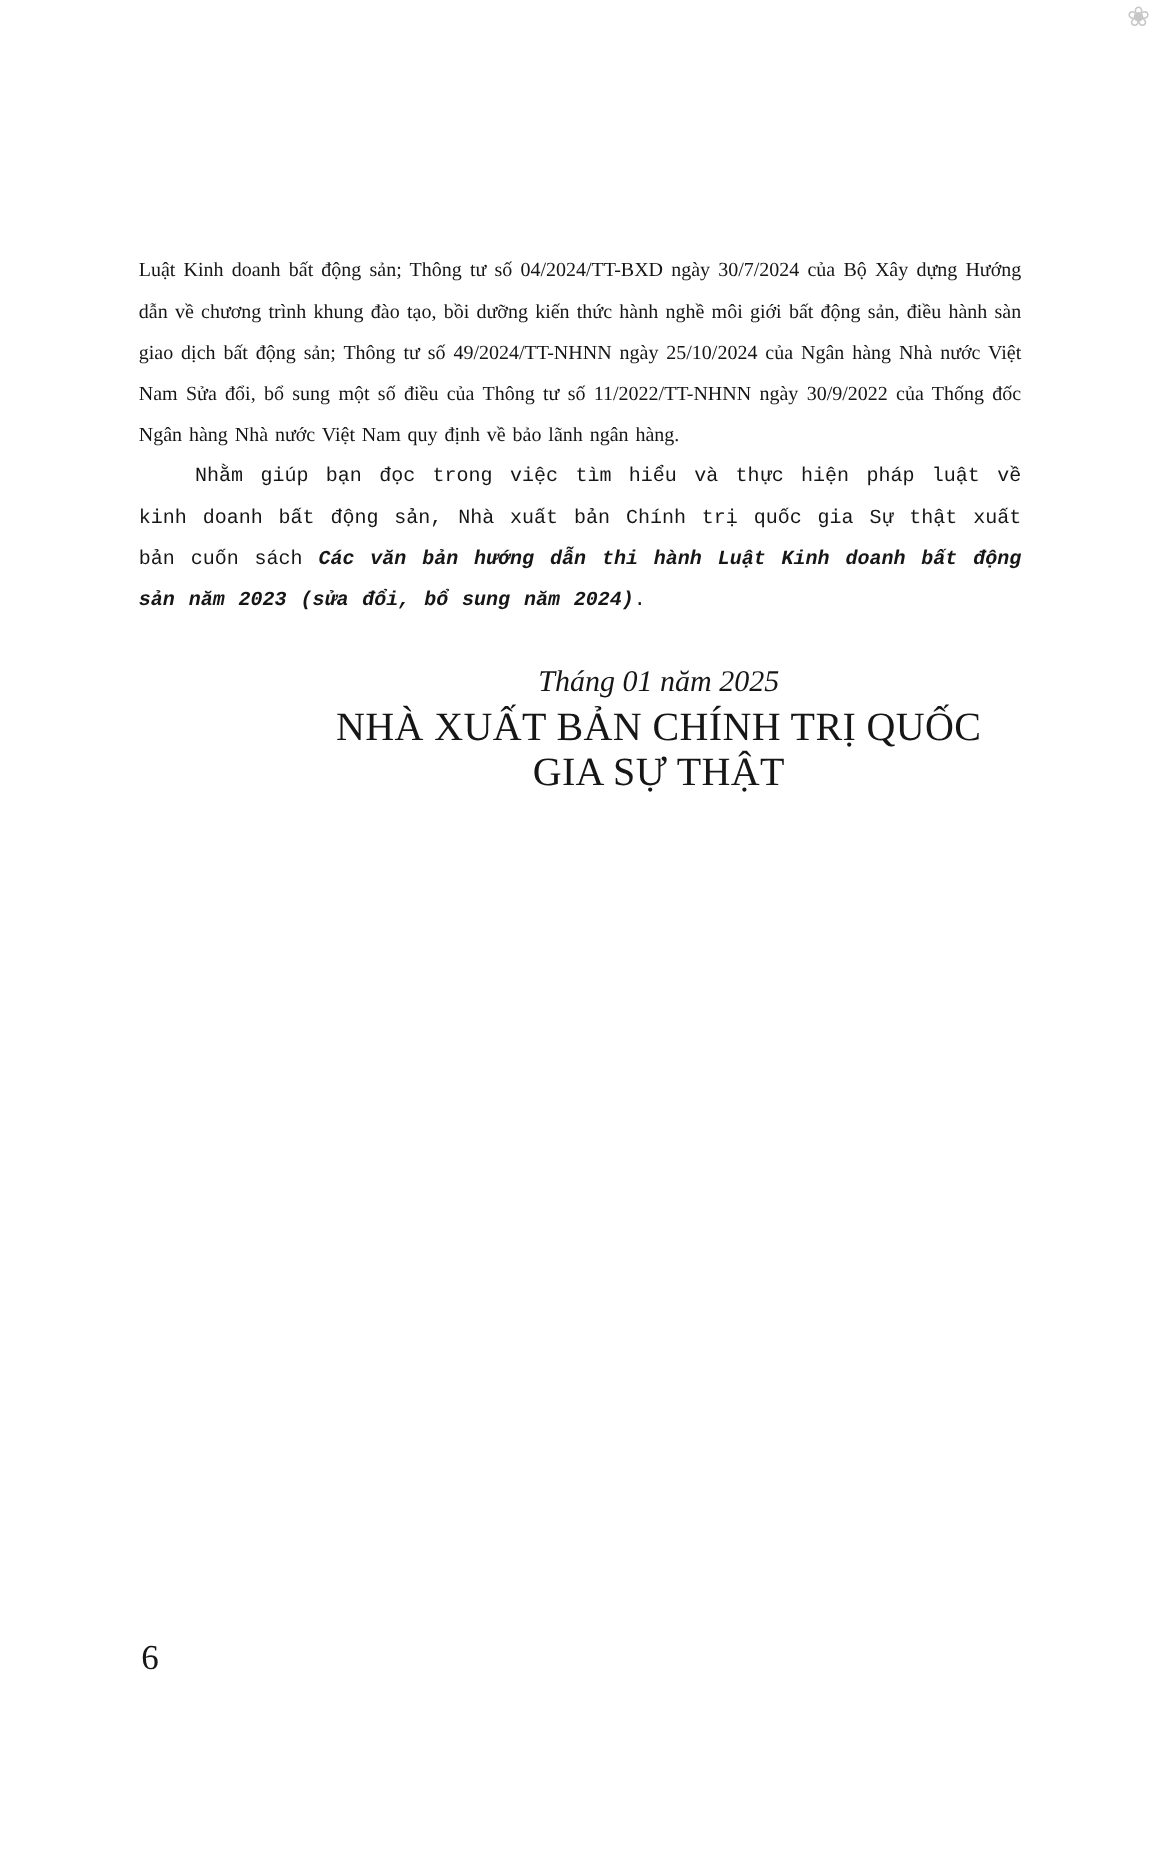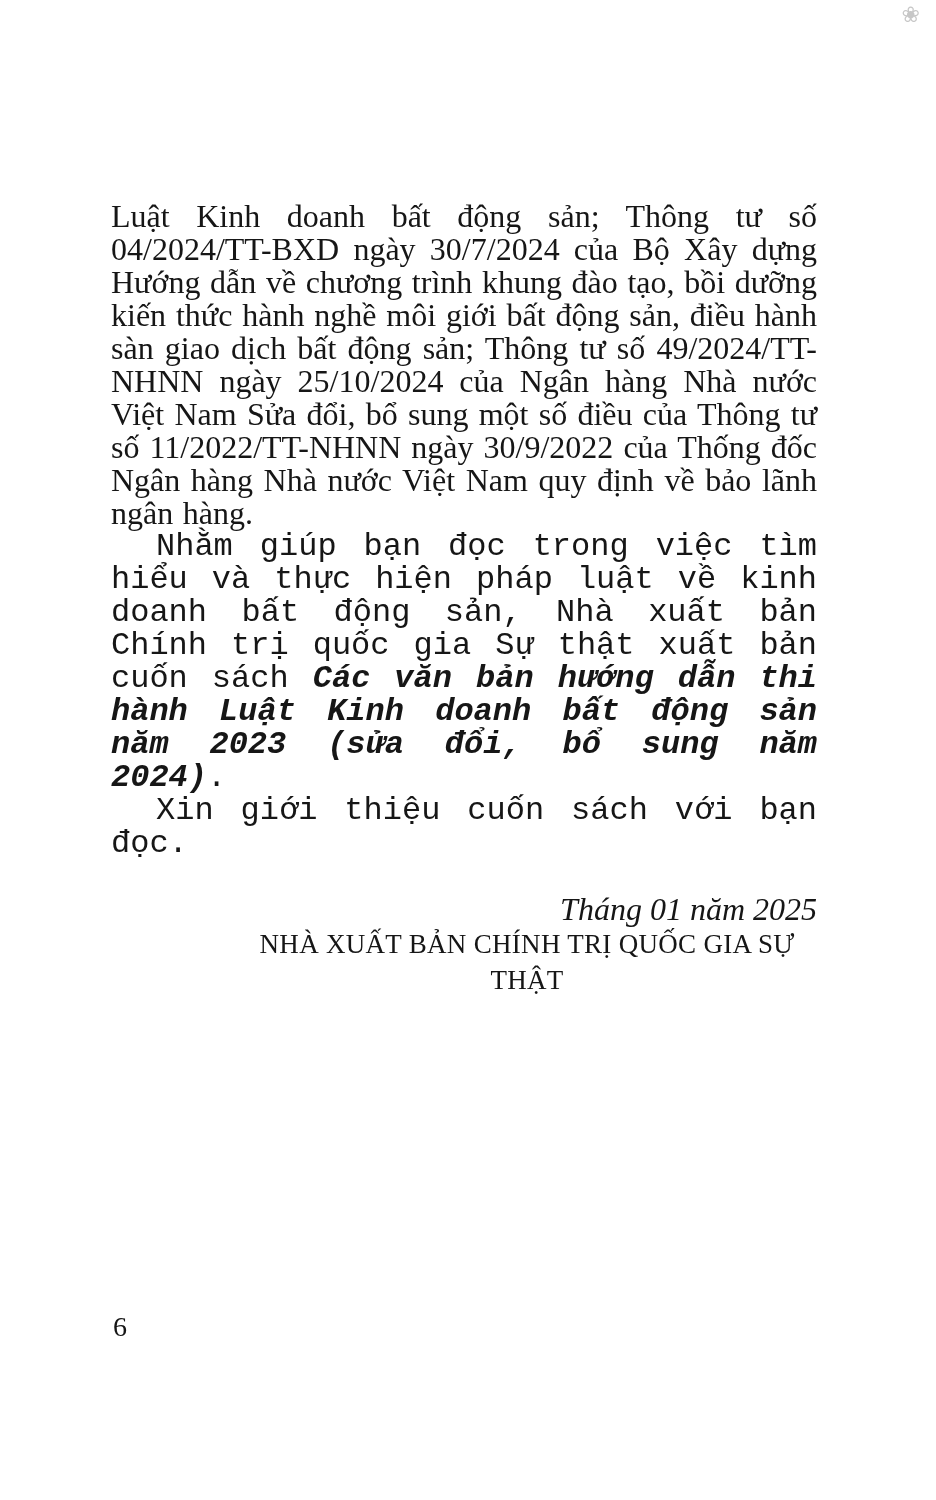--- a/index.html
+++ b/index.html
@@ -26,21 +26,21 @@
     font-family: "DejaVu Sans", sans-serif;
   }
   .content {
     position: absolute;
     left: 111px;
     top: 200px;
     width: 706px;
   }
   .para {
     margin: 0;
-    font-size: 32px;
+    font-size: 16px;
     line-height: 33px;
     text-align: justify;
     word-spacing: 1.5px;
   }
   .indent {
     text-indent: 45px;
     font-family: Liberation Mono, monospace;
   }
   .book-title {
     font-weight: bold;
@@ -48,26 +48,25 @@
   }
   .signature {
     margin-top: 32px;
     width: 100%;
     text-align: center;
     padding-left: 126px;
     box-sizing: border-box;
   }
   .date-line {
     font-style: italic;
-    font-size: 32px;
+    font-size: 24px;
     line-height: 34px;
-    text-align: right;
   }
   .publisher-line {
-    font-size: 27px;
+    font-size: 32px;
     line-height: 36px;
     letter-spacing: 0.3px;
   }
   .page-number {
     position: absolute;
     left: 113px;
     top: 1310px;
     font-size: 28px;
     line-height: 34px;
   }
@@ -78,21 +77,20 @@
 <div class="page">
 
   <span class="flower">❀</span>
 
   <div class="content">
 
     <p class="para">Luật Kinh doanh bất động sản; Thông tư số 04/2024/TT-BXD ngày 30/7/2024 của Bộ Xây dựng Hướng dẫn về chương trình khung đào tạo, bồi dưỡng kiến thức hành nghề môi giới bất động sản, điều hành sàn giao dịch bất động sản; Thông tư số 49/2024/TT-NHNN ngày 25/10/2024 của Ngân hàng Nhà nước Việt Nam Sửa đổi, bổ sung một số điều của Thông tư số 11/2022/TT-NHNN ngày 30/9/2022 của Thống đốc Ngân hàng Nhà nước Việt Nam quy định về bảo lãnh ngân hàng.</p>
 
     <p class="para indent"><span>Nhằm giúp bạn đọc trong việc tìm hiểu và thực hiện pháp luật về kinh doanh bất động sản, Nhà xuất bản Chính trị quốc gia Sự thật xuất bản cuốn sách </span><span class="book-title">Các văn bản hướng dẫn thi hành Luật Kinh doanh bất động sản năm 2023 (sửa đổi, bổ sung năm 2024)</span><span>.</span></p>
 
-    <p class="para indent">Xin giới thiệu cuốn sách với bạn đọc.</p>
 
     <div class="signature">
       <div class="date-line">Tháng 01 năm 2025</div>
       <div class="publisher-line">NHÀ XUẤT BẢN CHÍNH TRỊ QUỐC GIA SỰ THẬT</div>
     </div>
 
   </div>
 
   <div class="page-number">6</div>
 

